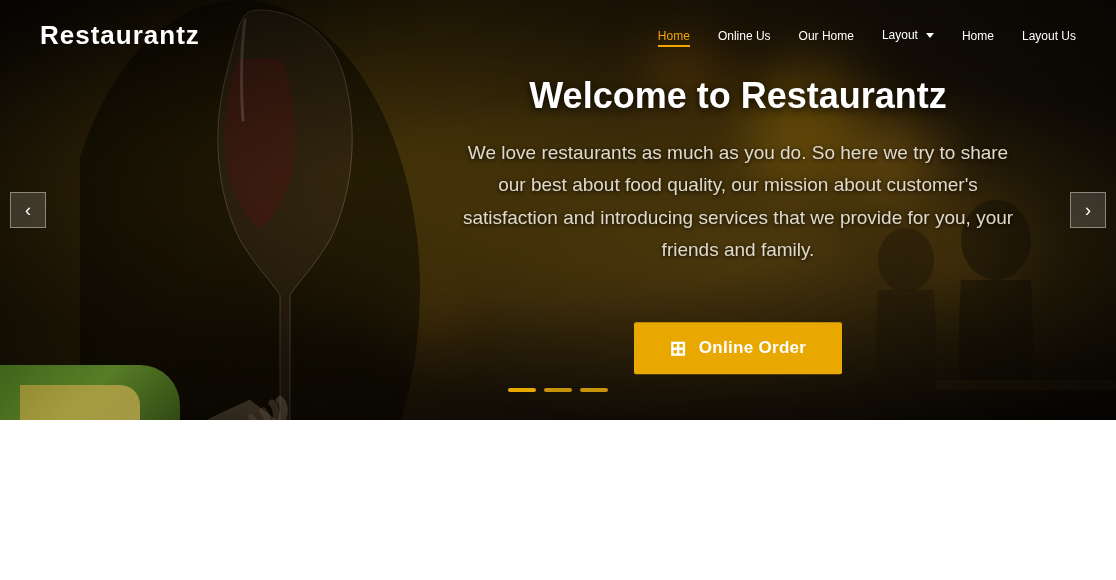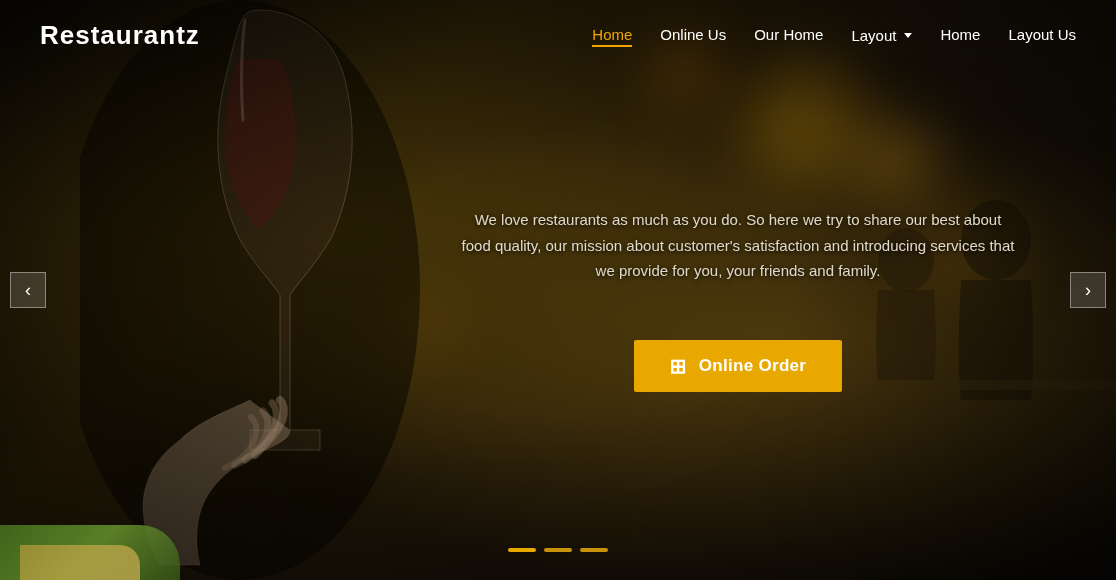--- a/index.html
+++ b/index.html
@@ -7,21 +7,21 @@
     body {
       width: 1116px;
       height: 580px;
       overflow: hidden;
       font-family: 'Arial', sans-serif;
     }
 
     .hero {
       position: relative;
       width: 1116px;
-      height: 580px;
+      height: 420px;
       background: #a21caf;
       overflow: hidden;
     }
 
     
     .hero-bg {
       position: absolute;
       inset: 0;
       background:
         radial-gradient(ellipse at 30% 40%, rgba(80,60,10,0.7) 0%, transparent 50%),
@@ -84,21 +84,21 @@
     .nav-links {
       display: flex;
       align-items: center;
       gap: 28px;
       list-style: none;
     }
 
     .nav-links li a {
       color: #ffffff;
       text-decoration: none;
-      font-size: 15px;
+      font-size: 12px;
       font-weight: 500;
       cursor: pointer;
     }
 
     .nav-links li.active a {
       color: #f0a500;
       border-bottom: 2px solid #f0a500;
       padding-bottom: 2px;
     }
 
@@ -136,21 +136,21 @@
     }
 
     .hero-title {
       font-size: 36px;
       font-weight: bold;
       margin-bottom: 20px;
       text-shadow: 0 2px 8px rgba(0,0,0,0.8);
     }
 
     .hero-subtitle {
-      font-size: 15px;
+      font-size: 19px;
       line-height: 1.7;
       color: #e0d8c8;
       margin-bottom: 56px;
       text-shadow: 0 1px 4px rgba(0,0,0,0.9);
       max-width: 560px;
       margin-left: auto;
       margin-right: auto;
     }
 
     .order-btn {
@@ -310,20 +310,21 @@
         <a>Layout Us</a>
       </li>
     </ul>
   </nav>
 
   <div class="arrow arrow-left">
     <span>‹</span>
   </div>
 
   <div class="hero-content">
+    <h1 class="hero-title">Welcome to Restaurantz</h1>
     <p class="hero-subtitle">We love restaurants as much as you do. So here we try to share our best about food quality, our mission about customer's satisfaction and introducing services that we provide for you, your friends and family.</p>
     <button class="order-btn">
       <span class="btn-icon">⊞</span>
       <span>Online Order</span>
     </button>
   </div>
 
   <div class="arrow arrow-right">
     <span>›</span>
   </div>

